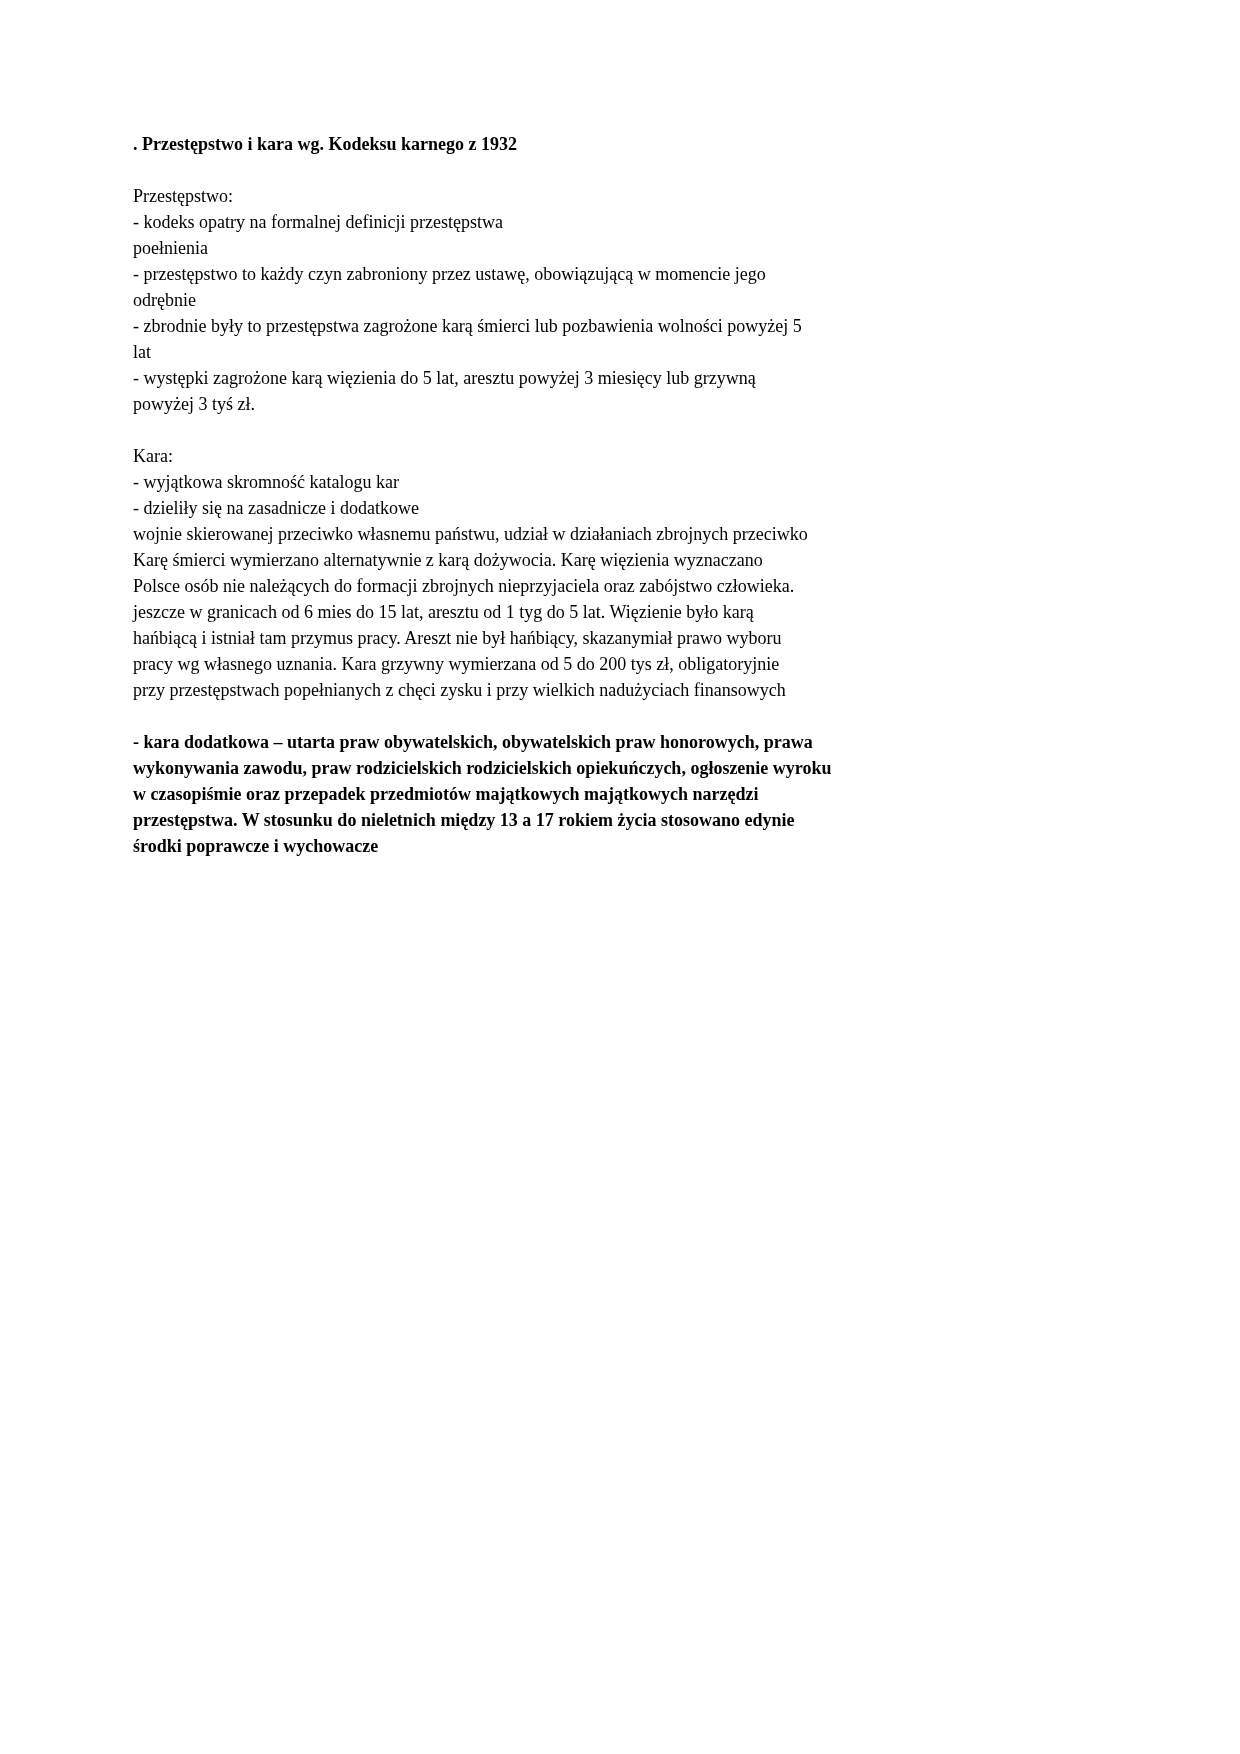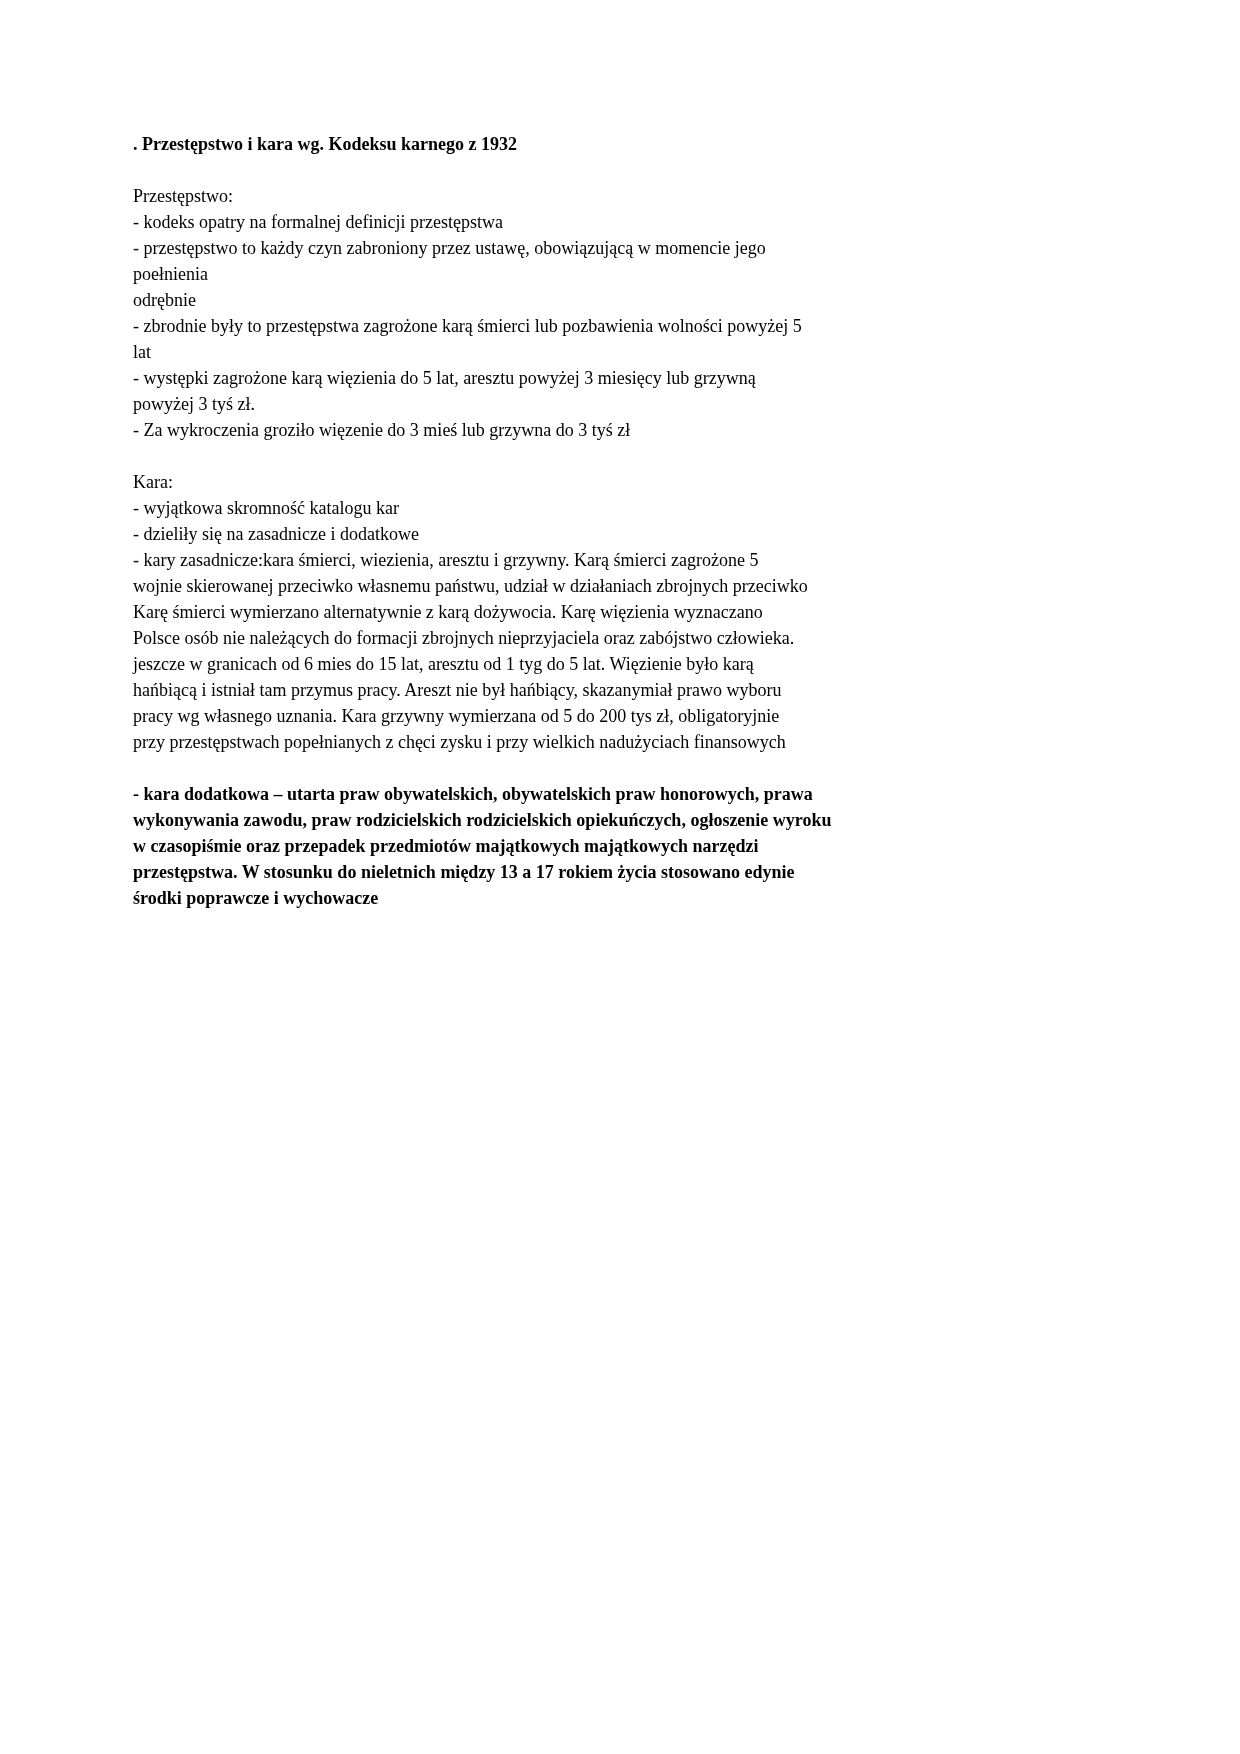--- a/index.html
+++ b/index.html
@@ -45,34 +45,32 @@
 </head>
 <body>
 
 <div class="page">
   <div class="content">
     <div class="doc-title">. Przestępstwo i kara wg. Kodeksu karnego z 1932</div>
     <div id="sections">
         <div class="section">
           <div class="line">Przestępstwo:</div>
           <div class="line">- kodeks opatry na formalnej definicji przestępstwa</div>
+          <div class="line">poełnienia</div>
           <div class="line">- przestępstwo to każdy czyn zabroniony przez ustawę, obowiązującą w momencie jego</div>
-          <div class="line">poełnienia</div>
           <div class="line">odrębnie</div>
           <div class="line">- zbrodnie były to przestępstwa zagrożone karą śmierci lub pozbawienia wolności powyżej 5</div>
           <div class="line">lat</div>
           <div class="line">- występki zagrożone karą więzienia do 5 lat, aresztu powyżej 3 miesięcy lub grzywną</div>
           <div class="line">powyżej 3 tyś zł.</div>
-          <div class="line">- Za wykroczenia groziło więzenie do 3 mieś lub grzywna do 3 tyś zł</div>
         </div>
         <div class="section">
           <div class="line">Kara:</div>
           <div class="line">- wyjątkowa skromność katalogu kar</div>
           <div class="line">- dzieliły się na zasadnicze i dodatkowe</div>
-          <div class="line">- kary zasadnicze:kara śmierci, wiezienia, aresztu i grzywny. Karą śmierci zagrożone 5</div>
           <div class="line">wojnie skierowanej przeciwko własnemu państwu, udział w działaniach zbrojnych przeciwko</div>
           <div class="line">Karę śmierci wymierzano alternatywnie z karą dożywocia. Karę więzienia wyznaczano</div>
           <div class="line">Polsce osób nie należących do formacji zbrojnych nieprzyjaciela oraz zabójstwo człowieka.</div>
           <div class="line">jeszcze w granicach od 6 mies do 15 lat, aresztu od 1 tyg do 5 lat. Więzienie było karą</div>
           <div class="line">hańbiącą i istniał tam przymus pracy. Areszt nie był hańbiący, skazanymiał prawo wyboru</div>
           <div class="line">pracy wg własnego uznania. Kara grzywny wymierzana od 5 do 200 tys zł, obligatoryjnie</div>
           <div class="line">przy przestępstwach popełnianych z chęci zysku i przy wielkich nadużyciach finansowych</div>
         </div>
         <div class="section bold">
           <div class="line">- kara dodatkowa – utarta praw obywatelskich, obywatelskich praw honorowych, prawa</div>

